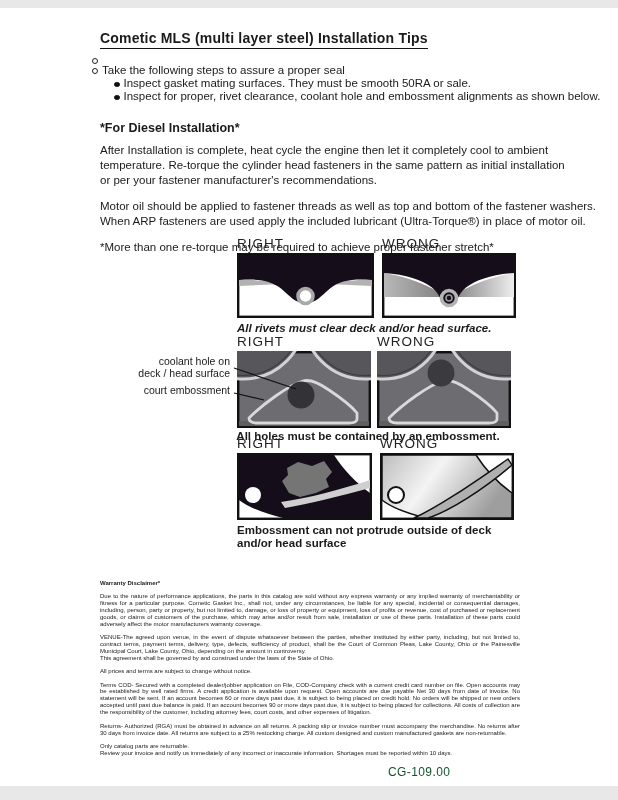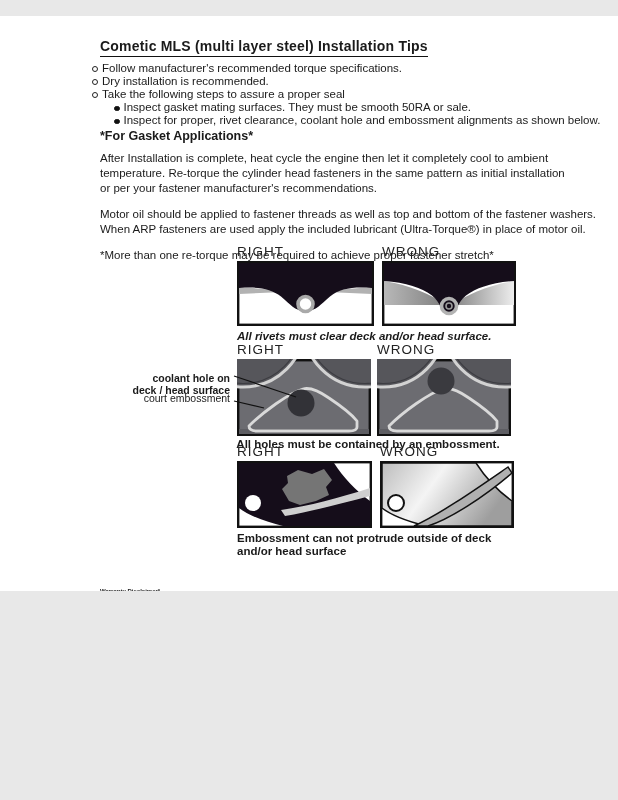--- a/index.html
+++ b/index.html
@@ -1,19 +1,19 @@
 <!DOCTYPE html>
 <html><head>
 <meta charset="utf-8">
 <style>
   html,body{margin:0;padding:0;background:#e8e8e8;}
   .page{
-    position:relative; width:618px; height:575px; background:#ffffff;
+    position:relative; width:618px; height:778px; background:#ffffff;
     font-family:"Liberation Sans", sans-serif; color:#1a1a1a; overflow:hidden;
-    margin:16px auto;
+    margin:8px auto;
   }
   
   .doc-title{
     position:absolute; left:100px; top:22px;
     font-size:14px; font-weight:bold; letter-spacing:.2px;
     border-bottom:1.6px solid #111; padding-bottom:2px; white-space:nowrap;
   }
   .tips{position:absolute; left:92px; top:46px; font-size:11.5px; line-height:13px;}
   .tip-row{display:flex; align-items:flex-start; white-space:nowrap;}
   .tip-row .marker{
@@ -39,21 +39,21 @@
   .row1 .col2{margin-left:8px;}
   .row1 .caption{margin-top:4px;font-style:italic;}
   .row2{left:100px; top:326px; width:412px; height:110px;}
   .row2 .cols{position:absolute; left:137px; top:0;}
   .row2 .col2{margin-left:6px;}
   .row2 .caption{position:absolute; left:131px; top:96px; width:274px; text-align:center;}
   .callout{
     position:absolute; right:282px; text-align:right; font-size:10.5px;
     line-height:11.5px; white-space:pre; color:#1a1a1a;
   }
-  .callout.c1{top:31px;font-weight:bold;}
+  .callout.c1{top:22px;}
   .callout.c2{top:51px;}
   .lines-overlay{position:absolute; left:0; top:0; pointer-events:none;}
   .row3{left:237px; top:428px;}
   .row3 .col2{margin-left:8px;}
   .row3 .caption{margin-top:4px;}
   
   .warranty{position:absolute; left:100px; top:572px; width:420px; color:#222;}
   .warranty-h{font-size:6px; font-weight:bold; margin-bottom:7px;}
   .warranty p{margin:0 0 6.5px 0; font-size:6px; line-height:6.9px; white-space:pre-line; text-align:justify;}
   
@@ -62,42 +62,37 @@
 </head>
 <body>
 
 <div class="page">
 
   <div class="doc-title">Cometic MLS (multi layer steel) Installation Tips</div>
 
   <div class="tips">
     <div class="tip-row">
       <span class="marker"></span>
-      <span>Follow manufacturer's recommended torque specifications.</span>
     </div>
     <div class="tip-row">
       <span class="marker"></span>
-      <span>Dry installation is recommended.</span>
-    </div>
-    <div class="tip-row">
-      <span class="marker"></span>
       <span>Take the following steps to assure a proper seal</span>
     </div>
     <div class="tip-row tip-sub">
       <span class="marker"></span>
       <span>Inspect gasket mating surfaces.  They must be smooth 50RA or sale.</span>
     </div>
     <div class="tip-row tip-sub">
       <span class="marker"></span>
       <span>Inspect for proper, rivet clearance, coolant hole and embossment alignments as shown below.</span>
     </div>
   </div>
 
   <div class="diesel">
-    <div class="diesel-h">*For Gasket Applications*</div>
+    <div class="diesel-h">*For Diesel Installation*</div>
     <p>After Installation is complete, heat cycle the engine then let it completely cool to ambient
 temperature. Re-torque the cylinder head fasteners in the same pattern as initial installation
 or per your fastener manufacturer's recommendations.</p>
     <p>Motor oil should be applied to fastener threads as well as top and bottom of the fastener washers.
 When ARP fasteners are used apply the included lubricant (Ultra-Torque®) in place of motor oil.</p>
     <p>*More than one re-torque may be required to achieve proper fastener stretch*</p>
   </div>
 
   <div class="row row1">
     <div class="cols">

